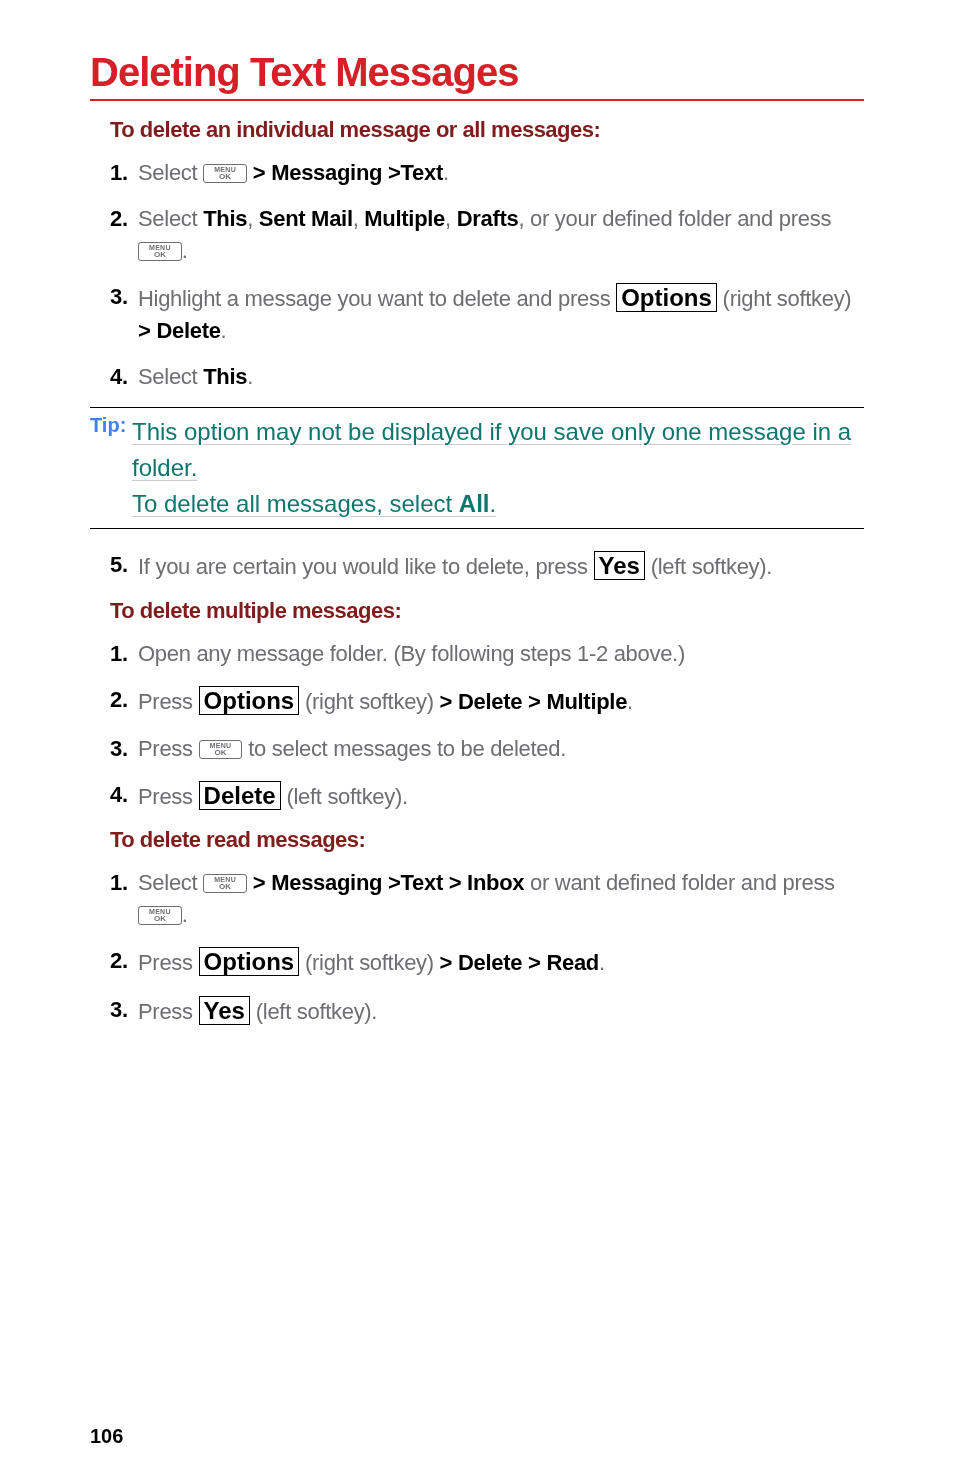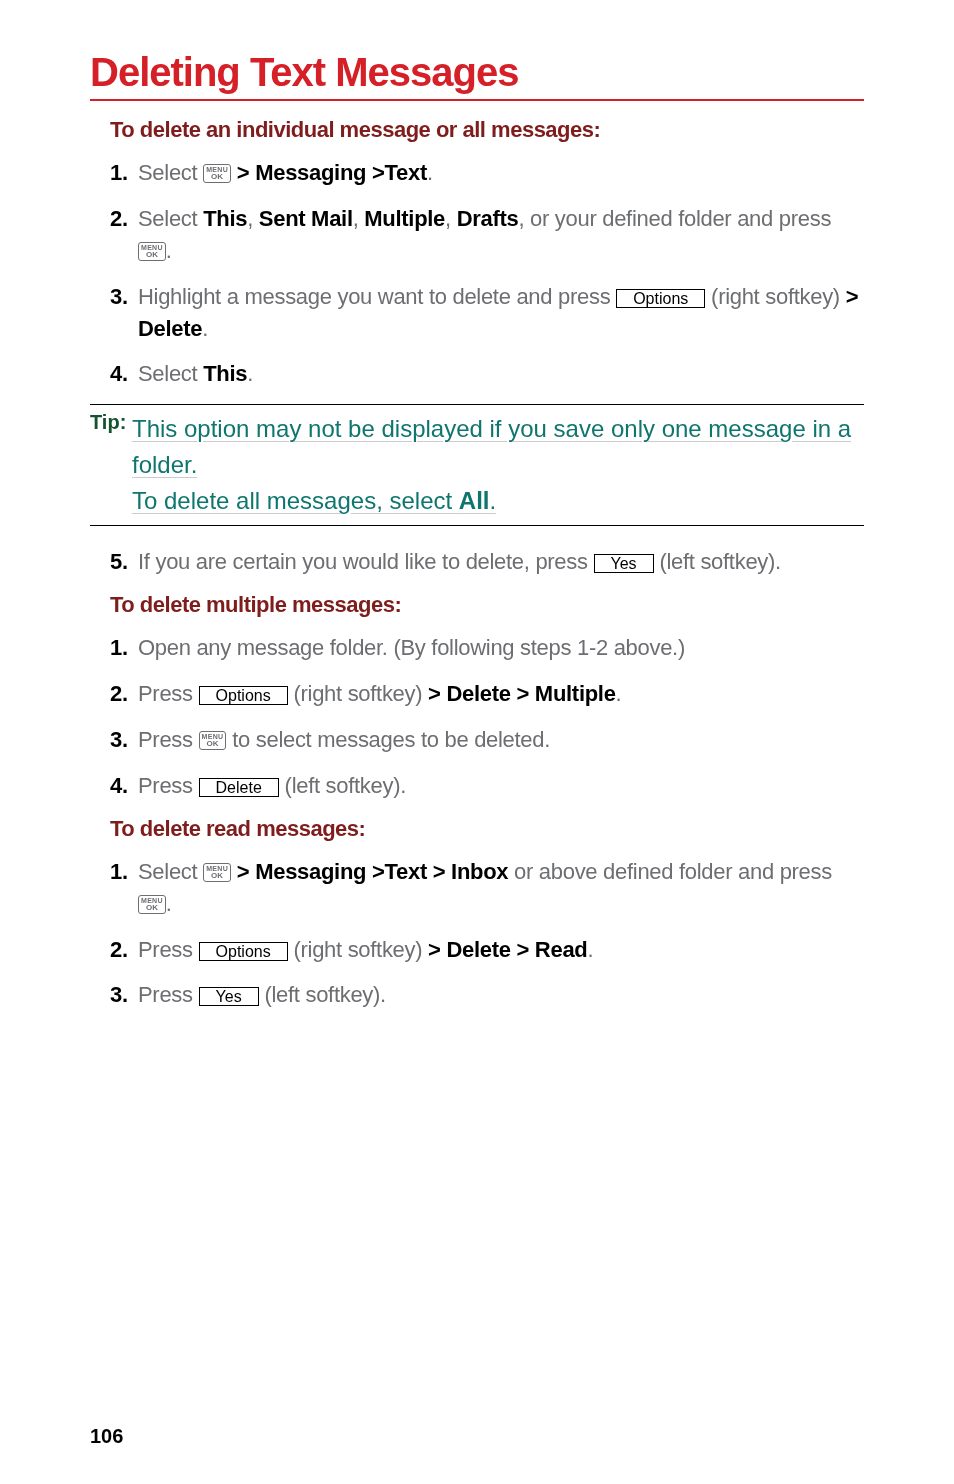--- a/index.html
+++ b/index.html
@@ -56,44 +56,44 @@
     color: #000;
     font-weight: bold;
   }
   .menu-ok {
     display: inline-block;
     border: 1.5px solid #6d6e71;
     border-radius: 3px;
     font-size: 9px;
     font-weight: bold;
     line-height: 1;
-    padding: 1px 2px;
+    padding: 1px 10px;
     vertical-align: 1px;
     text-align: center;
     color: #6d6e71;
     letter-spacing: 0;
   }
   .menu-ok .m-top { display:block; font-size:7px; letter-spacing:0.3px;}
   .menu-ok .m-bot { display:block; font-size:8px; font-weight:bold;}
   .softkey {
     border: 1.5px solid #000;
     color: #000;
-    font-weight: normal;
-    padding: 0 16px;
-    font-size: 16px;
+    font-weight: bold;
+    padding: 0 4px;
+    font-size: 24px;
     letter-spacing: 0;
   }
   .tip-block {
     border-top: 1.5px solid #000;
     border-bottom: 1.5px solid #000;
     margin: 6px 0 20px 0;
     padding: 6px 0 6px 0;
   }
   .tip-block .tip-label {
-    color: #14532d;
+    color: #3b82f6;
     font-weight: bold;
     font-size: 20px;
     font-stretch: condensed;
   }
   .tip-block .tip-text {
     color: #0f766e;
     font-size: 24px;
     font-stretch: condensed;
     line-height: 1.5;
     text-align: right;
@@ -185,21 +185,21 @@
     <span class="num">4.</span>
     <span>Press </span><span class="softkey">Delete</span><span> (left softkey).</span>
   </li>
 </ol>
 
 <div class="subhead">To delete read messages:</div>
 
 <ol>
   <li>
     <span class="num">1.</span>
-    <span>Select </span><span class="menu-ok"><span class="m-top">MENU</span><span class="m-bot">OK</span></span><span class="gt"> &gt; </span><span class="bold">Messaging &gt;Text &gt; Inbox</span><span> or above defined folder and press </span><span class="menu-ok"><span class="m-top">MENU</span><span class="m-bot">OK</span></span><span>.</span>
+    <span>Select </span><span class="menu-ok"><span class="m-top">MENU</span><span class="m-bot">OK</span></span><span class="gt"> &gt; </span><span class="bold">Messaging &gt;Text &gt; Inbox</span><span> or want defined folder and press </span><span class="menu-ok"><span class="m-top">MENU</span><span class="m-bot">OK</span></span><span>.</span>
   </li>
   <li>
     <span class="num">2.</span>
     <span>Press </span><span class="softkey">Options</span><span> (right softkey) </span><span class="gt">&gt; </span><span class="bold">Delete &gt; Read</span><span>.</span>
   </li>
   <li>
     <span class="num">3.</span>
     <span>Press </span><span class="softkey">Yes</span><span> (left softkey).</span>
   </li>
 </ol>

